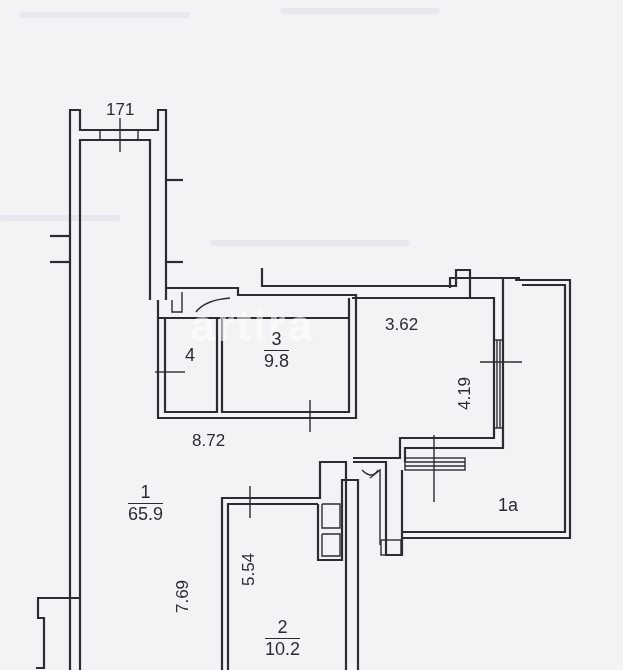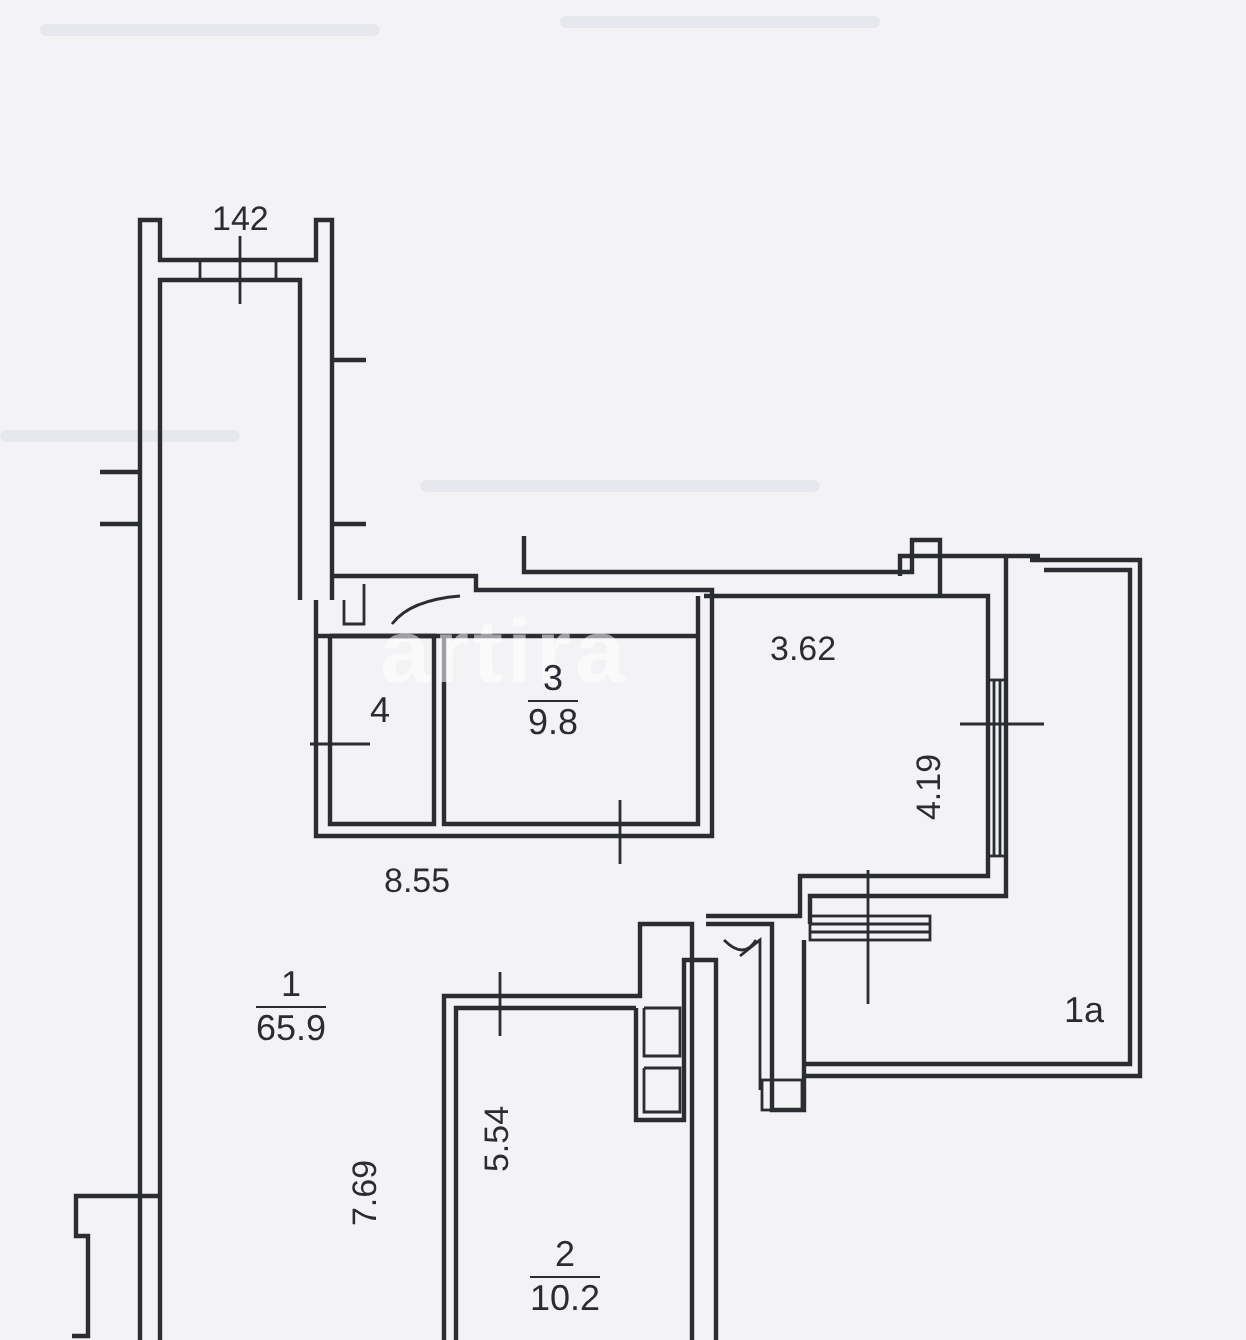--- a/index.html
+++ b/index.html
@@ -97,41 +97,41 @@
     <polyline class="thin" points="322,504 340,504 340,528 322,528 322,504"></polyline>
     <polyline class="thin" points="322,534 340,534 340,556 322,556 322,534"></polyline>
     <path class="thin" d="M362,470 Q372,480 378,470"></path>
     <polyline class="thin" points="370,478 380,470 380,545"></polyline>
     <rect class="thin" x="381" y="540" width="20" height="15"></rect>
   </g>
 </svg>
 
 <div class="watermark">artira</div>
 
-<div class="lbl" style="left:106px;top:101px;">142</div>
+<div class="lbl" style="left:106px;top:101px;">171</div>
 
 <div class="lbl" style="left:185px;top:346px;font-size:18px;">4</div>
 
 <div class="frac" style="left:264px;top:330px;">
   <span class="num">3</span>
   <span class="den">9.8</span>
 </div>
 
 <div class="lbl" style="left:385px;top:316px;text-align:center;">3.62</div>
 
 <div class="lbl vert" style="left:448px;top:385px;">4.19</div>
 
-<div class="lbl" style="left:192px;top:432px;">8.55</div>
+<div class="lbl" style="left:192px;top:432px;">8.72</div>
 
 <div class="frac" style="left:128px;top:483px;">
   <span class="num">1</span>
   <span class="den">65.9</span>
 </div>
 
-<div class="lbl" style="left:532px;top:496px;font-size:18px;">1a</div>
+<div class="lbl" style="left:498px;top:496px;font-size:18px;">1a</div>
 
 <div class="lbl vert" style="left:232px;top:561px;">5.54</div>
 
 <div class="lbl vert" style="left:166px;top:588px;">7.69</div>
 
 <div class="frac" style="left:265px;top:618px;">
   <span class="num">2</span>
   <span class="den">10.2</span>
 </div>
 

